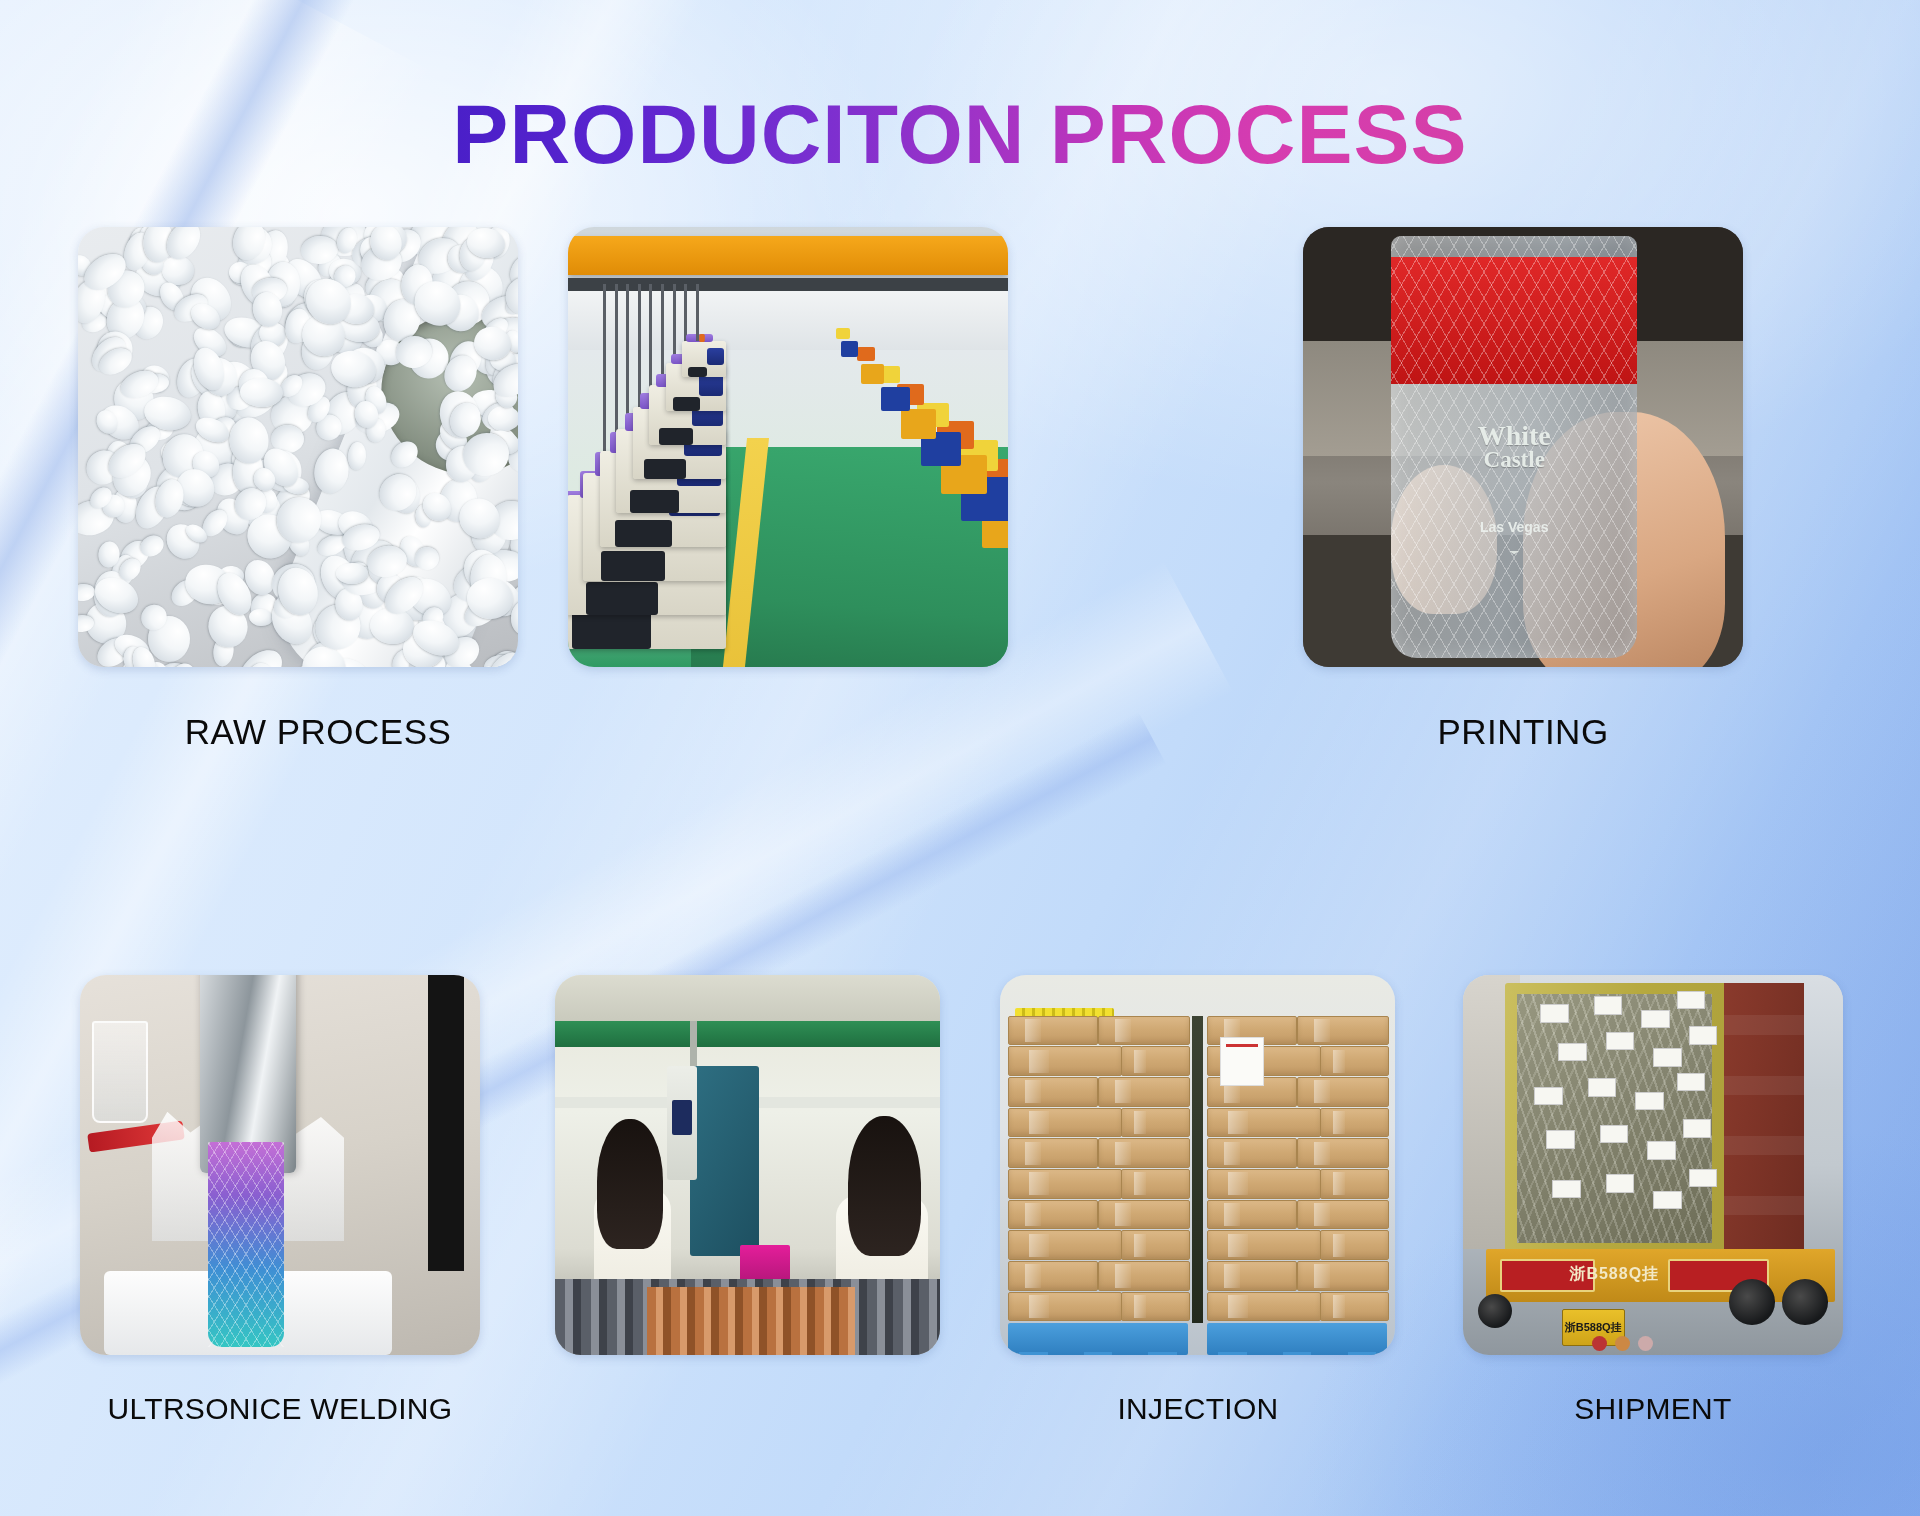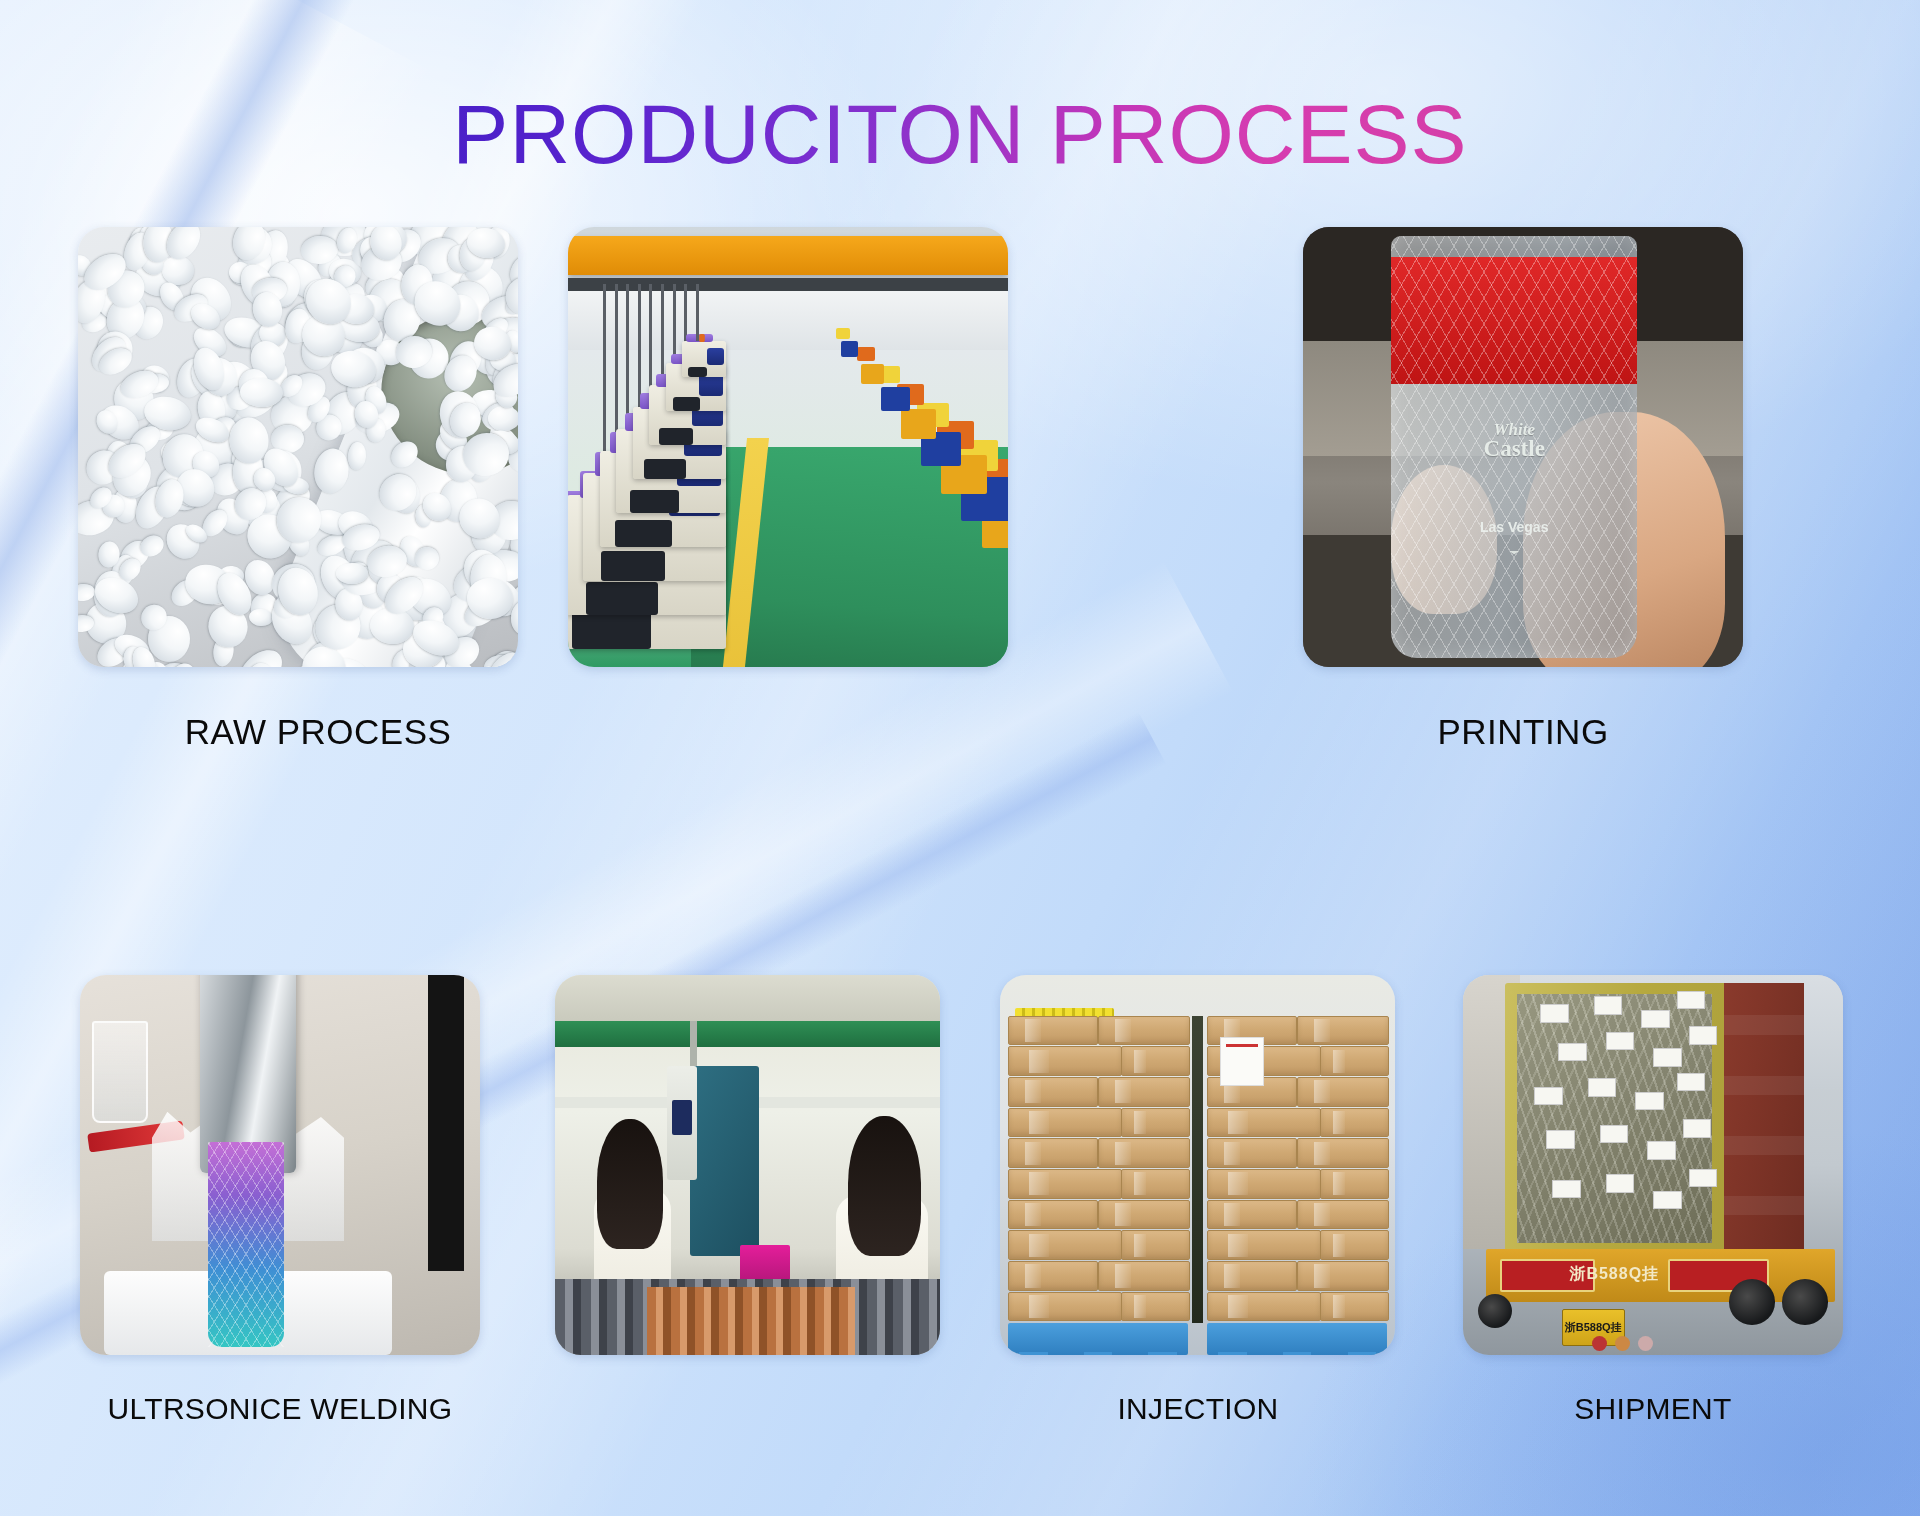--- a/index.html
+++ b/index.html
@@ -40,21 +40,21 @@
   .s7{left:-120px;top:880px;width:1400px;height:150px;transform:rotate(-28deg);
       background:linear-gradient(180deg,rgba(255,255,255,0),rgba(255,255,255,.40),rgba(255,255,255,0));}
   .s8{left:-260px;top:1060px;width:1500px;height:60px;transform:rotate(-28deg);
       background:linear-gradient(180deg,rgba(160,190,240,0),rgba(150,180,238,.45),rgba(160,190,240,0));}
 
   
   .title-wrap{position:absolute;left:0;right:0;top:92px;text-align:center;}
   .title{
     display:inline-block;
     font-family:"Liberation Sans","DejaVu Sans",sans-serif;
-    font-weight:normal;font-size:84px;letter-spacing:1px;
+    font-weight:bold;font-size:84px;letter-spacing:1px;
     line-height:1;
     background:linear-gradient(90deg,#4a1fc8 0%,#5a24cf 16%,#7a2fd0 36%,#a033c6 52%,#c436b8 66%,#d63cb0 80%,#d53fa8 100%);
     -webkit-background-clip:text;background-clip:text;
     color:transparent;-webkit-text-fill-color:transparent;
   }
 
   
   .cell{position:absolute;}
   .photo{
     position:absolute;left:0;top:0;width:100%;height:100%;
@@ -126,21 +126,21 @@
        background-image:
          repeating-linear-gradient(60deg, rgba(255,255,255,.33) 0 1px, rgba(255,255,255,0) 1px 13px),
          repeating-linear-gradient(-60deg, rgba(255,255,255,.33) 0 1px, rgba(255,255,255,0) 1px 13px);}
   .logo{position:absolute;left:50%;top:44%;transform:translateX(-50%);
         width:43%;text-align:center;color:rgba(236,242,238,.93);
         font-family:"Liberation Serif","DejaVu Serif",serif;font-weight:bold;line-height:.98;
         text-shadow:0 1px 1px rgba(0,0,0,.25);}
   .logo-shield{position:absolute;left:50%;top:40%;transform:translateX(-50%);
         width:52%;height:34%;border:3px solid rgba(236,242,238,.8);
         clip-path:polygon(12% 22%,24% 10%,38% 20%,50% 4%,62% 20%,76% 10%,88% 22%,88% 78%,50% 100%,12% 78%);}
-  .logo-l1{font-size:17px;font-style:italic;}
+  .logo-l1{font-size:28px;}
   .logo-l2{font-size:23px;}
   .logo-sub{position:absolute;left:50%;top:67%;transform:translateX(-50%);
         font-family:"Liberation Sans","DejaVu Sans",sans-serif;font-weight:bold;font-size:14px;
         color:rgba(236,242,238,.9);white-space:nowrap;}
 
   
   .ph-weld{background:linear-gradient(170deg,#e6e1da 0%,#d7d2c9 48%,#bdb8b0 100%);}
   .w-dark{position:absolute;right:4%;top:0;width:9%;height:78%;background:#141414;}
   .w-horn{position:absolute;left:30%;top:-4%;width:24%;height:56%;border-radius:6px;
        background:linear-gradient(100deg,#d9dde0,#8d969c 42%,#f0f3f5 62%,#7a8388 100%);

